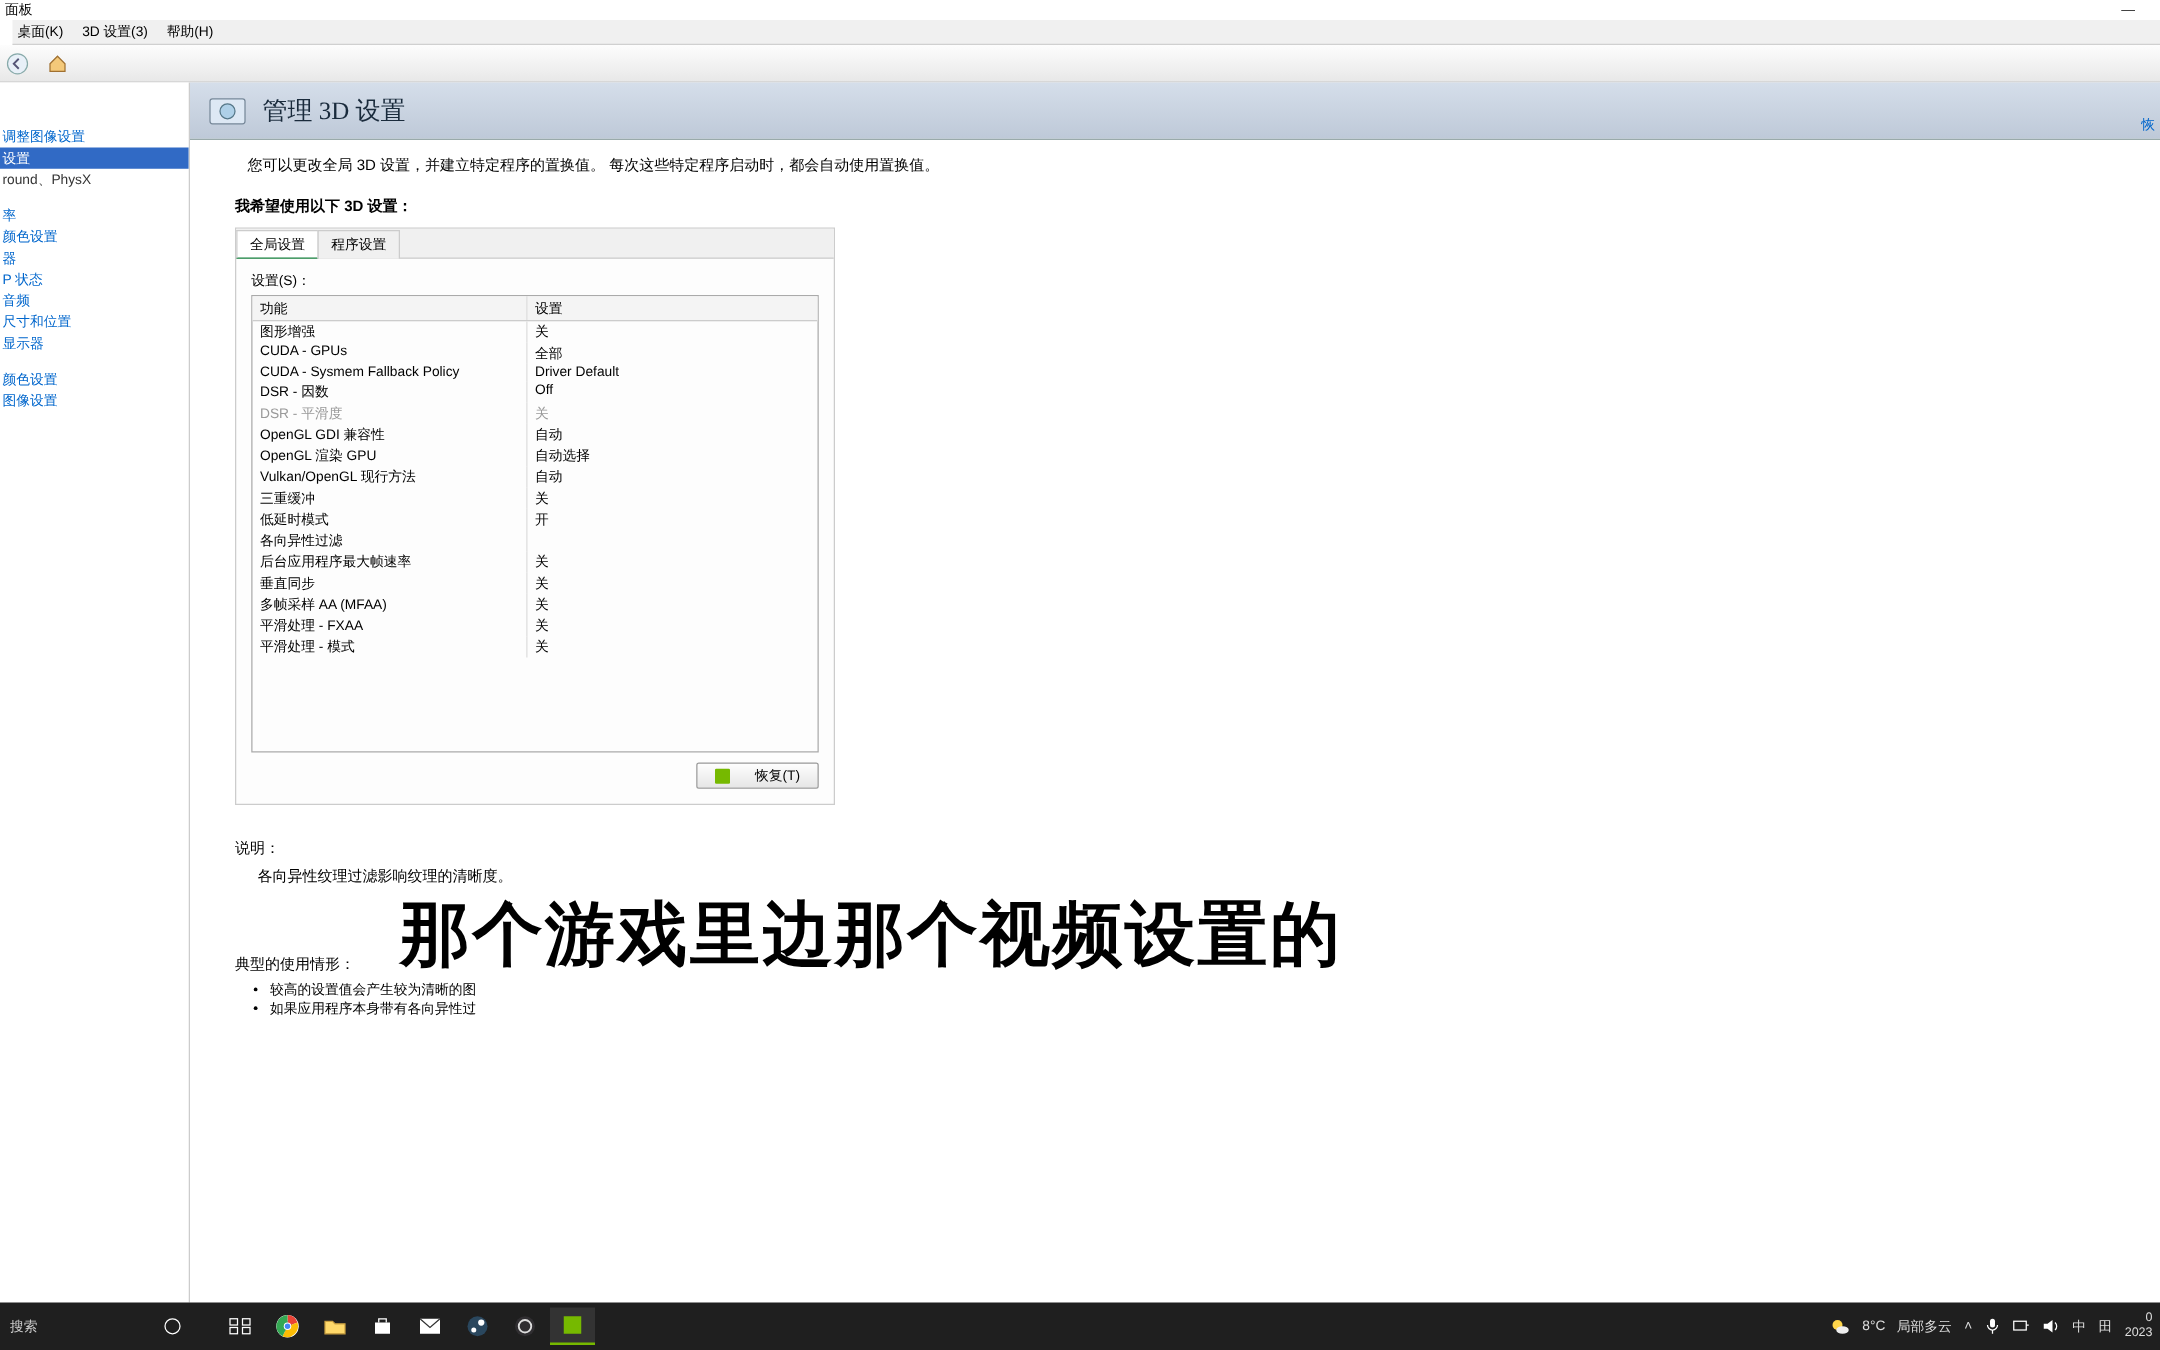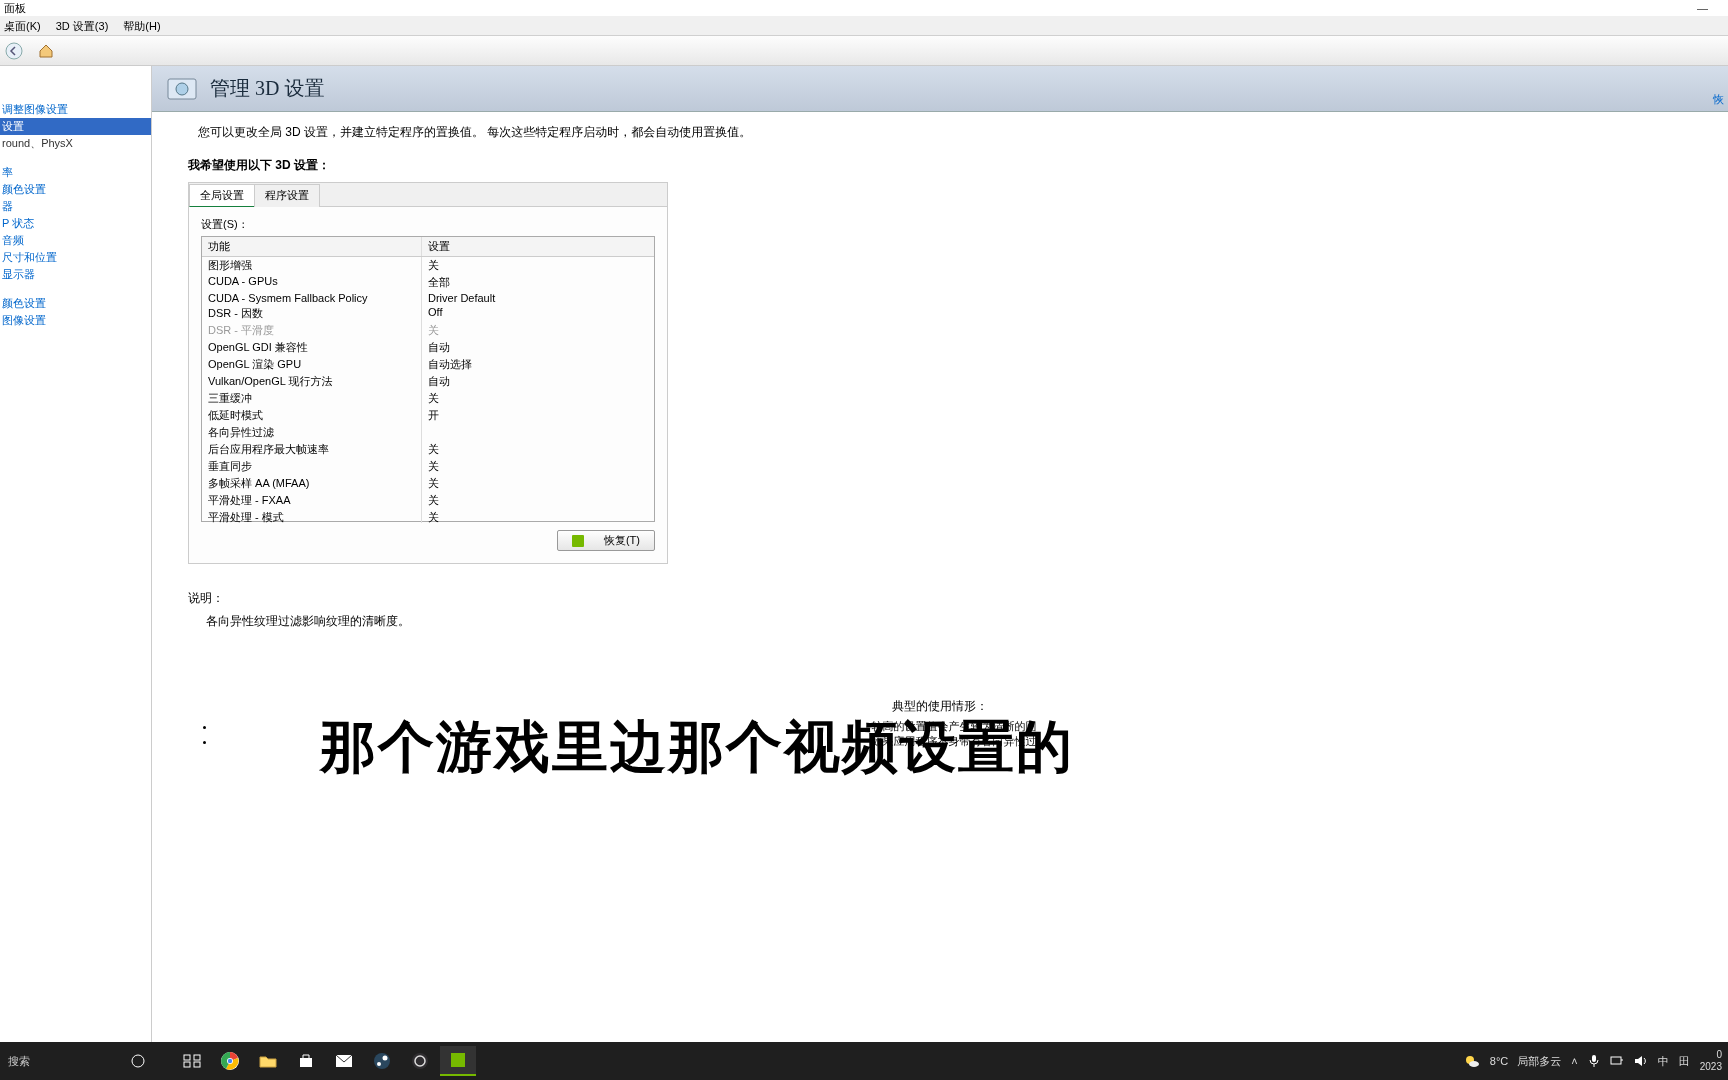--- a/index.html
+++ b/index.html
@@ -1,20 +1,20 @@
 <!DOCTYPE html>
 <html><head>
 <meta charset="utf-8">
 <style>
 * { margin: 0; padding: 0; box-sizing: border-box; font-family: "Microsoft YaHei", "SimSun", Tahoma, sans-serif; }
 body { background: #fff; width: 1728px; height: 1080px; overflow: hidden; position: relative; font-size: 12px; }
 
 .title-bar { height: 16px; background: #fff; padding-left: 4px; font-size: 11px; line-height: 16px; color: #000; display:flex; justify-content:space-between;}
 .title-bar .controls { padding-right:20px; color:#333; }
-.menu-bar { height: 20px; background: #f0f0f0; border-bottom: 1px solid #d0d0d0; padding-left: 4px; font-size: 11px; line-height: 20px; }
+.menu-bar { height: 20px; background: #f0f0f0; border-bottom: 1px solid #d0d0d0; padding-left: 4px; font-size: 11px; line-height: 20px; margin-left: 10px; }
 .menu-bar span { margin-right: 12px; cursor: default; }
 
 .toolbar { height: 30px; background: linear-gradient(#fdfdfd,#e8e8e8); border-bottom: 1px solid #ccc; display: flex; align-items: center; padding-left: 2px; gap:8px;}
 .tb-btn { width:24px; height:24px; border:1px solid transparent; border-radius:3px; display:flex; align-items:center; justify-content:center; }
 
 .main { display: flex; height: calc(100% - 66px - 38px); }
 
 .sidebar { width: 152px; border-right: 1px solid #ccc; background: #fff; padding-top: 35px; font-size: 11px; color:#0066cc; overflow:hidden;}
 .sidebar .item { padding:1px 2px; white-space:nowrap; cursor:pointer; }
 .sidebar .sel { background:#316ac5; color:#fff; }
@@ -29,37 +29,37 @@
 .content { flex:1; padding: 6px 36px 10px 36px; overflow:auto; background:#fff;}
 .desc { font-size:12px; color:#000; margin:6px 0 16px 10px; }
 
 .section-label { font-weight:bold; font-size:12px; margin-bottom:8px; }
 .panel { border:1px solid #ccc; background:#fdfdfd; width:480px; padding:0; }
 .tabs { display:flex; border-bottom:1px solid #ccc; background:#f0f0f0; position:relative; top:0px;}
 .tab { padding:3px 10px; font-size:11px; border:1px solid #ccc; border-bottom:none; background:#f0f0f0; margin-right:-1px; position:relative; top:1px;}
 .tab.active { background:#fff; border-bottom:1px solid #15803d; }
 .panel-body { padding:10px 12px 12px 12px; }
 .settings-label { font-size:11px; margin-bottom:4px; }
-.grid-box { border:1px solid #aaa; height:286px; position:relative; }
+.grid-box { border:1px solid #aaa; height:366px; position:relative; }
 .grid-head { display:flex; font-size:11px; background:#f4f4f4; border-bottom:1px solid #ccc; }
 .grid-head div { padding:2px 6px; }
 .col1 { width:220px; border-right:1px solid #ddd;}
 .col2 { flex:1; }
 .grid-body { height:calc(100% - 18px); overflow-y:scroll; font-size:11px; }
 .row { display:flex; }
 .row div { padding:1px 6px; }
 .row.disabled { color:#999; }
 .restore-btn { float:right; margin-top:8px; padding:2px 14px; font-size:11px; border:1px solid #999; background:linear-gradient(#fefefe,#e6e6e6); border-radius:2px; display:flex; align-items:center; gap:20px;}
 .restore-btn .nv { width:12px; height:12px; background:#76b900; border-radius:1px; }
 .clearfix::after { content:""; display:block; clear:both; }
 
 .explain { margin-top:26px; font-size:12px; }
 .explain .head { margin-bottom:6px; }
 .explain .text { padding-left:18px; }
-.usage { margin-top:68px; font-size:12px;text-align:center; }
+.usage { margin-top:53px; font-size:12px; }
 .usage .head { margin-bottom:4px; }
 .usage ul { padding-left:28px; font-size:11px; list-style:disc;}
 
 .subtitle-overlay { position:absolute; left:320px; top:710px; font-size:56px; font-weight:bold; color:#000; pointer-events:none; white-space:nowrap; font-family:"Microsoft YaHei","SimHei",sans-serif; letter-spacing:2px;}
 
 .taskbar { position:absolute; bottom:0; left:0; right:0; height:38px; background:#1f1f1f; display:flex; align-items:center; color:#fff; font-size:11px; }
 .taskbar .search { padding-left:8px; width:120px; color:#ccc; }
 .taskbar .icons { display:flex; gap:2px; margin-left:18px; }
 .taskbar .ticon { width:36px; height:30px; display:flex; align-items:center; justify-content:center; }
 .taskbar .ticon.active { border-bottom:2px solid #76b900; background:#333;}

